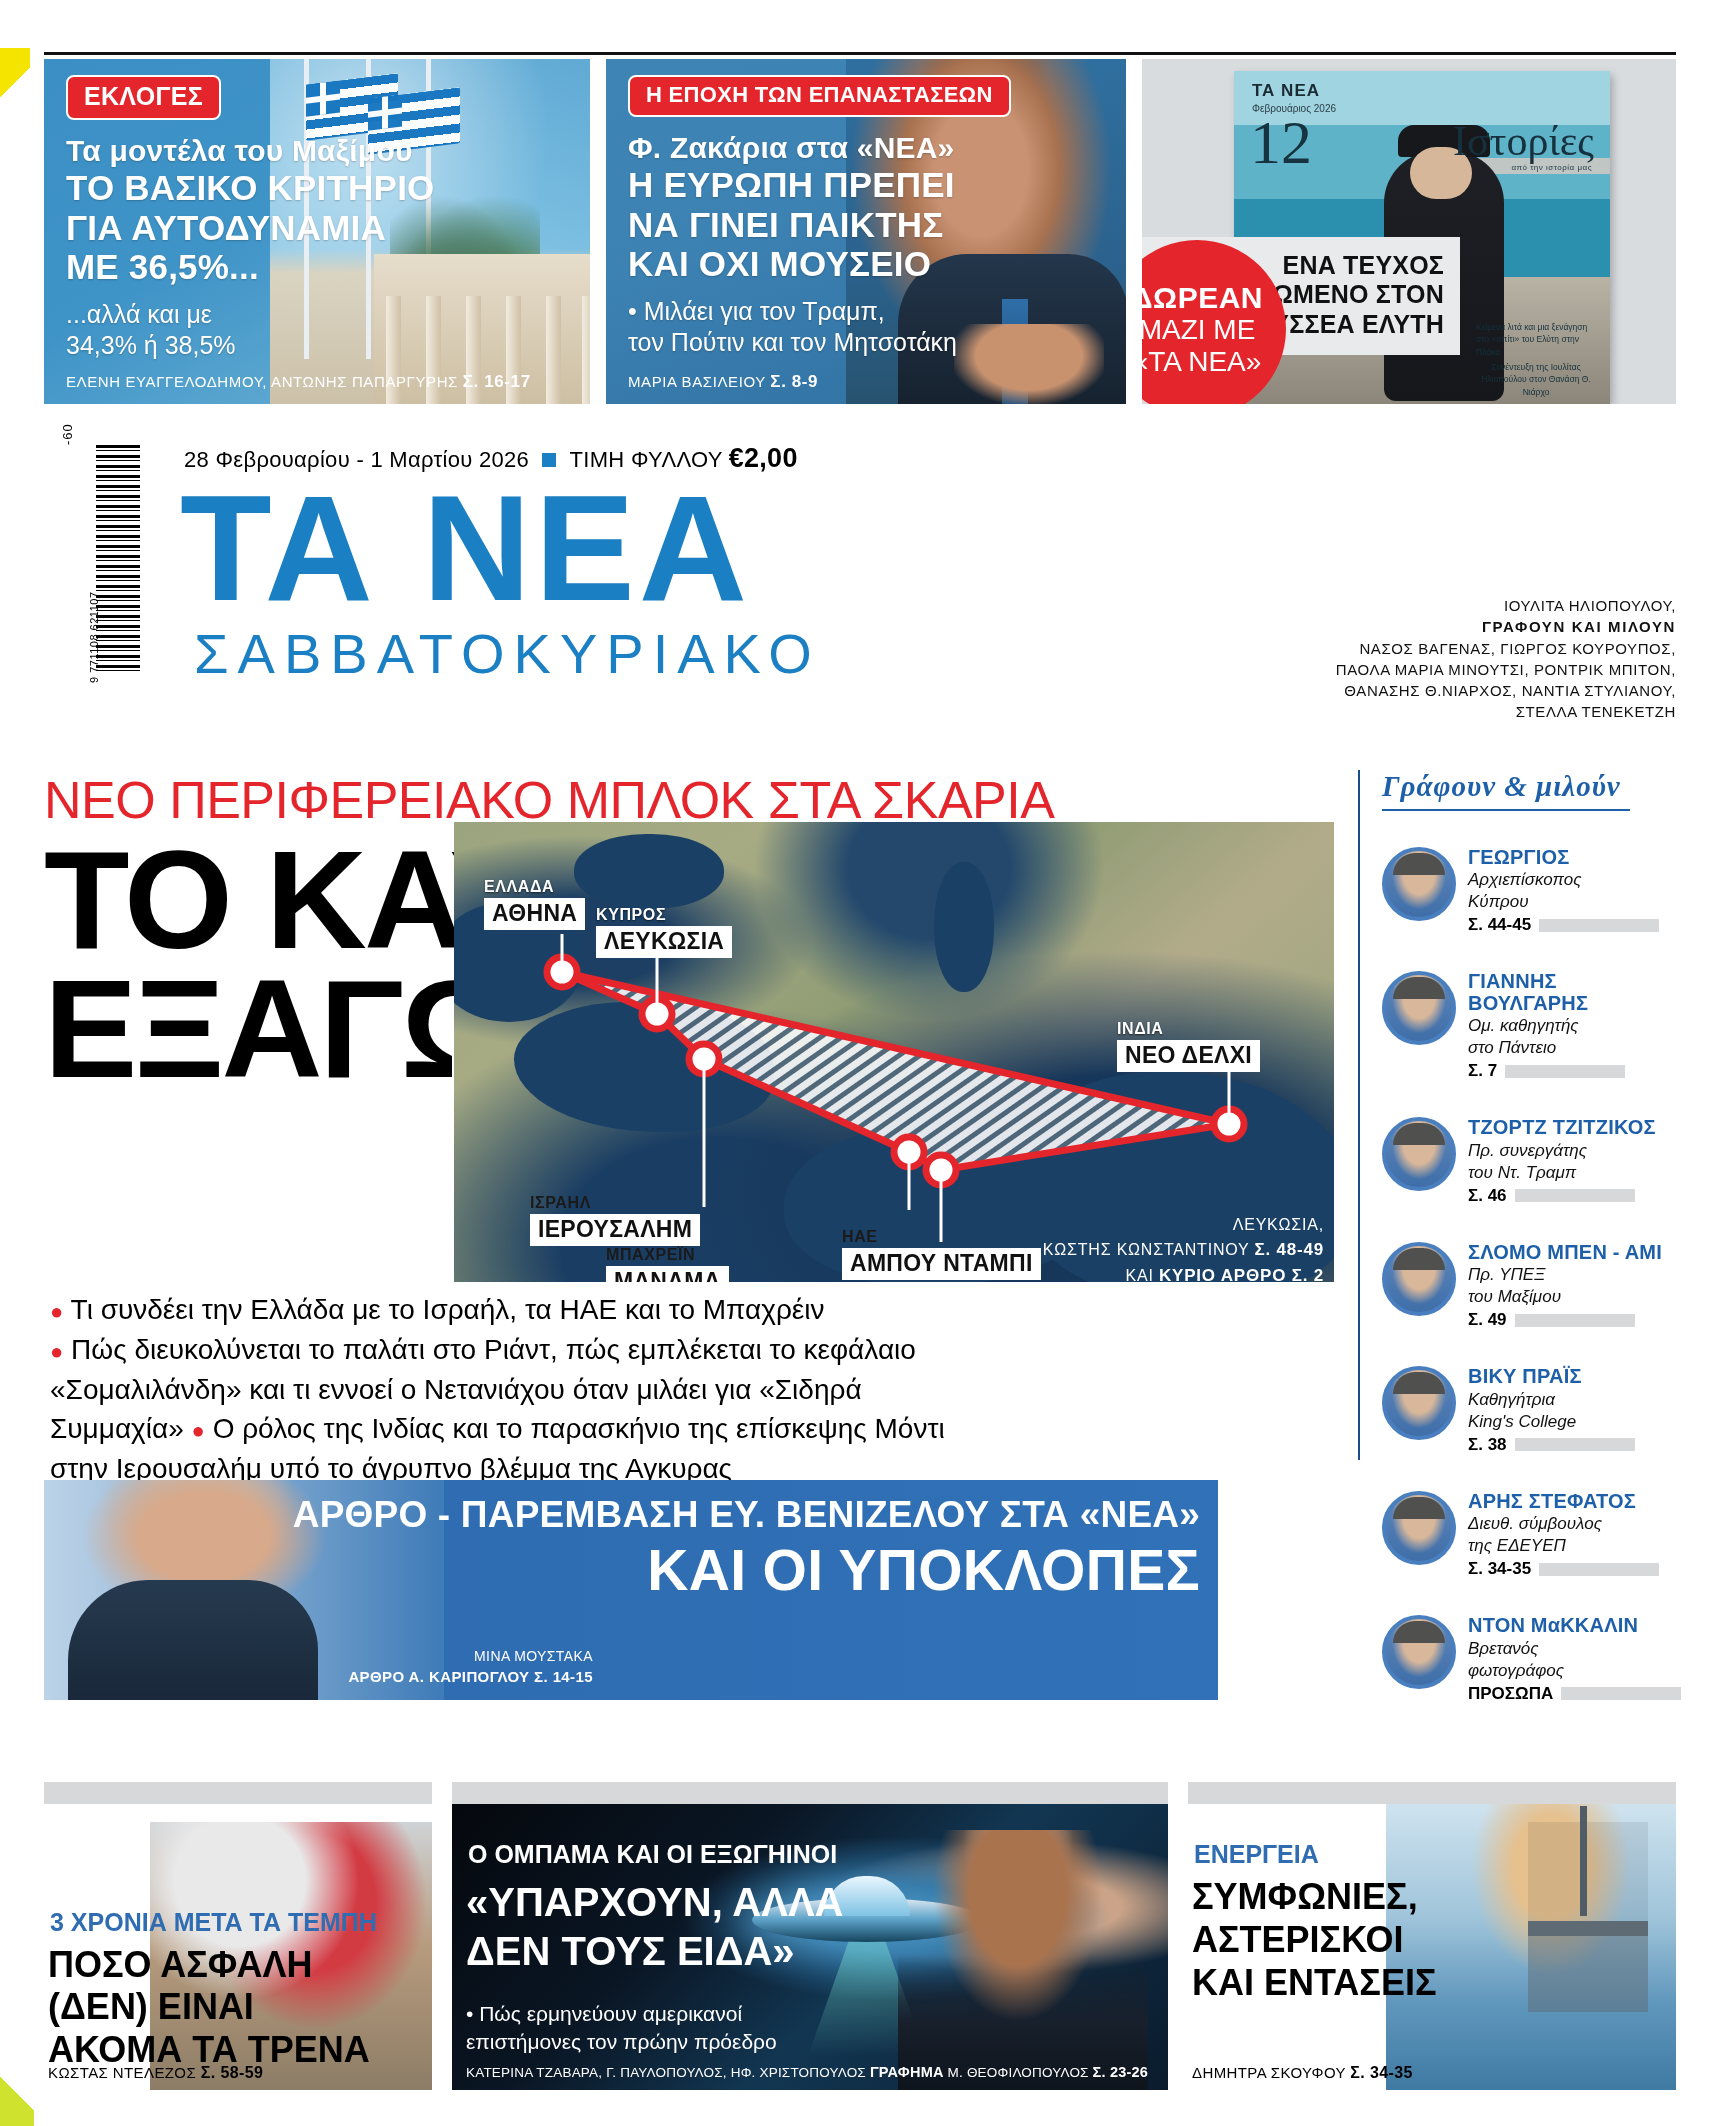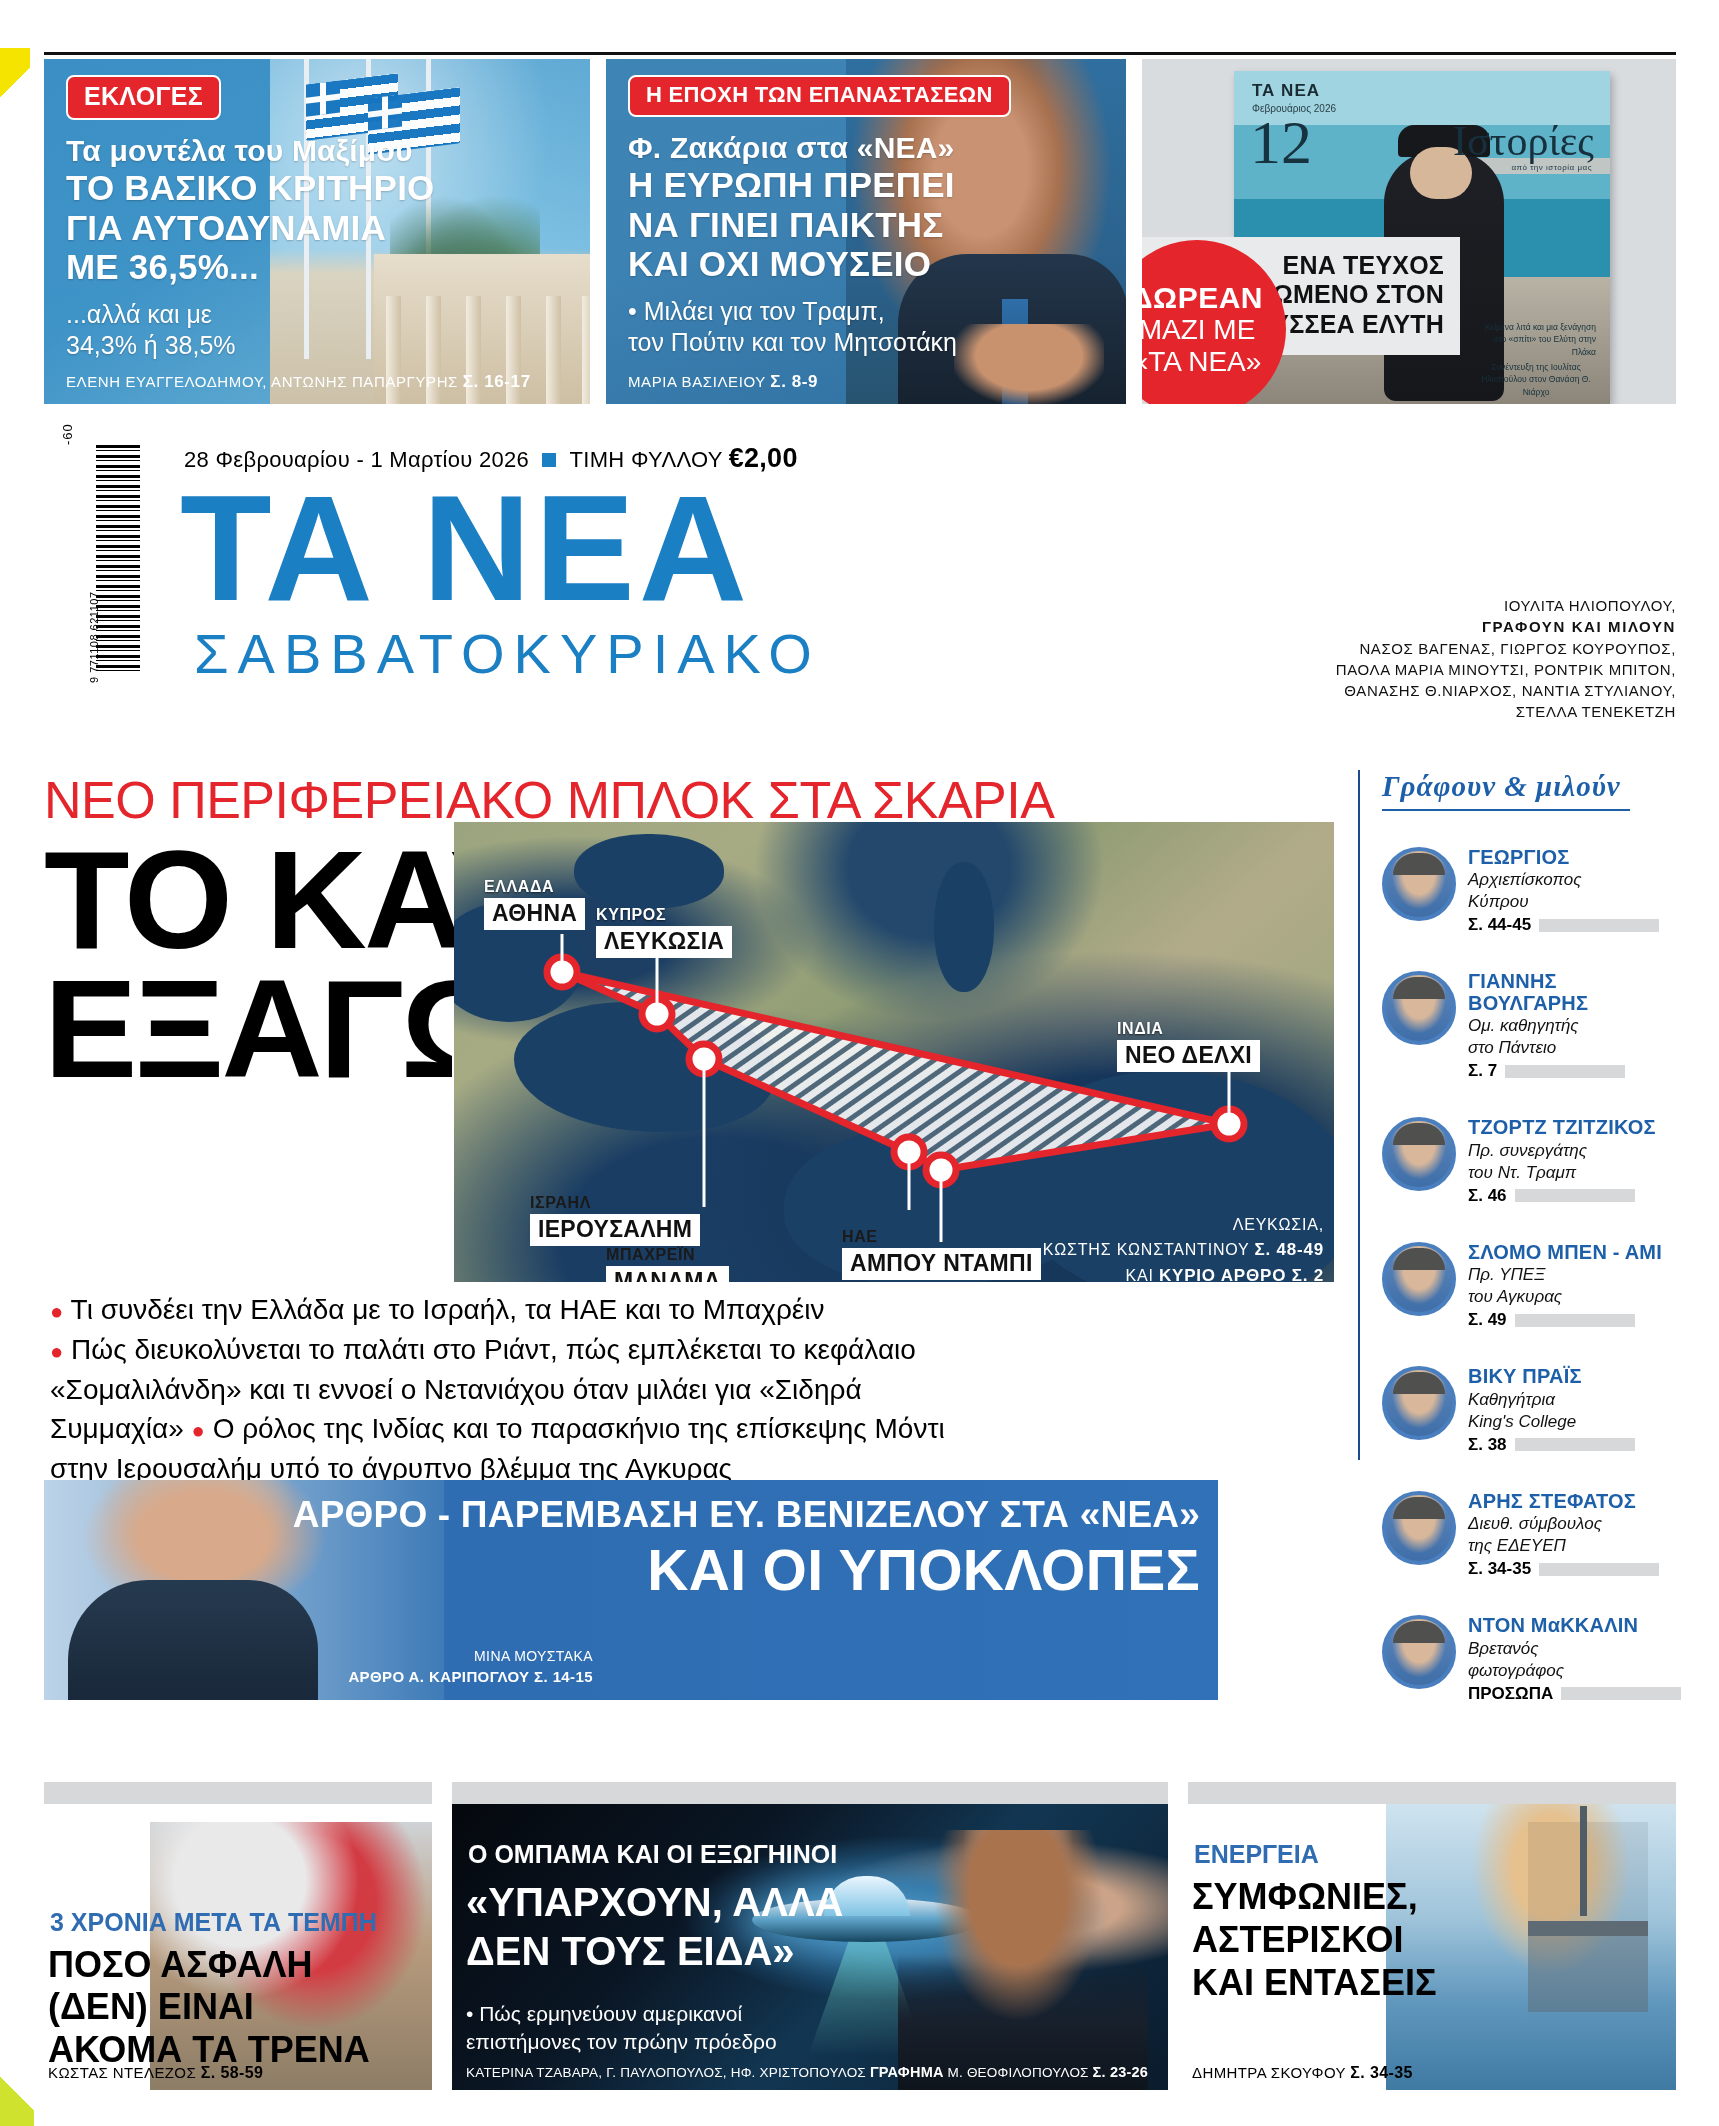--- a/index.html
+++ b/index.html
@@ -78,21 +78,21 @@
   .p3 .figure .face { position:absolute; left:26px; top:-4px; width:62px; height:52px;
      background:#d6b79a; border-radius:28px; }
   .p3 .cov-masthead { position:absolute; left:18px; top:10px; font-weight:bold; font-size:17px;
      letter-spacing:1px; color:#1b2b33; }
   .p3 .cov-date { position:absolute; left:18px; top:32px; font-size:10px; color:#2b3d46; }
   .p3 .cov-num { position:absolute; left:16px; top:40px; font-family:"Liberation Serif",serif;
      font-size:62px; color:#17333f; line-height:1; }
   .p3 .cov-title { position:absolute; right:16px; top:46px; font-family:"Liberation Serif",serif;
      font-size:42px; color:#16313d; }
   .p3 .cov-sub { position:absolute; right:18px; top:92px; font-size:8px; color:#1d3742; letter-spacing:.5px;}
-  .p3 .cov-note { position:absolute; right:14px; bottom:46px; width:120px; text-align:right;
+  .p3 .cov-note { position:absolute; right:14px; bottom:46px; width:120px; text-align:left;
      font-size:8.5px; line-height:1.45; color:#16313d; }
   .p3 .cov-note2 { position:absolute; right:14px; bottom:6px; width:120px; text-align:center;
      font-size:8.5px; line-height:1.45; color:#16313d; }
 
   .p3 .whitebox { position:absolute; left:0; top:178px; width:318px;
      background:#e9eaec; padding:14px 16px 16px 14px; text-align:right; }
   .p3 .whitebox div { font-weight:bold; font-size:25px; line-height:1.17; letter-spacing:.2px; color:#111; }
 
   .p3 .dorean { position:absolute; left:-34px; bottom:-14px; width:178px; height:178px;
      border-radius:50%; background:#e4262c; color:#fff; display:flex; flex-direction:column;
@@ -521,21 +521,21 @@
     </div>
   </div>
 
   <div class="sb-item">
     <div class="sb-avatar">
         <span class="hair"></span>
       </div>
     <div class="sb-txt">
       <div class="sb-name">ΣΛΟΜΟ ΜΠΕΝ - ΑΜΙ</div>
       <div class="sb-role">Πρ. ΥΠΕΞ</div>
-      <div class="sb-role">του Αγκυρας</div>
+      <div class="sb-role">του Μαξίμου</div>
       <div class="sb-page">
           <span>Σ. 49</span>
           <span class="bar"></span>
         </div>
     </div>
   </div>
 
   <div class="sb-item">
     <div class="sb-avatar">
         <span class="hair"></span>

